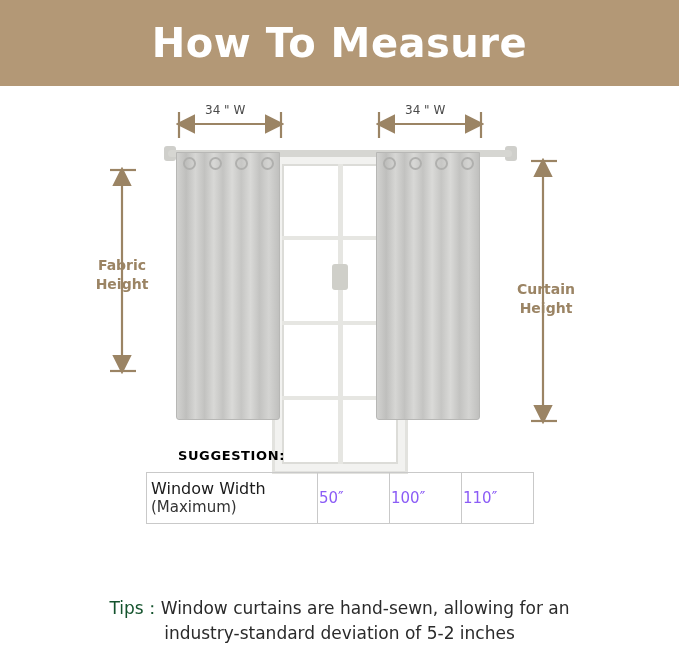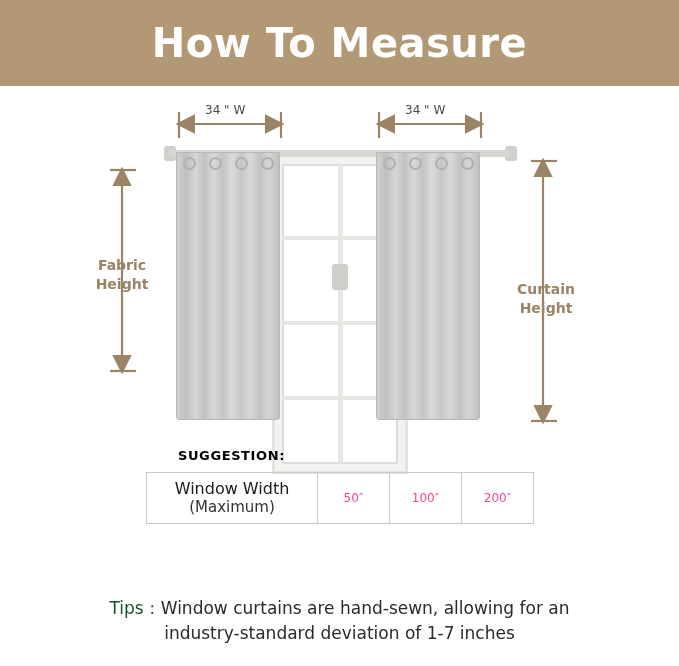--- a/index.html
+++ b/index.html
@@ -202,39 +202,38 @@
     width: 388px;
   }
   table.sugg {
     border-collapse: collapse;
     width: 388px;
     table-layout: fixed;
   }
   table.sugg td {
     border: 1px solid #c9c9c9;
     height: 46px;
-    text-align: center;
     vertical-align: middle;
     font-family: "DejaVu Sans", "Liberation Sans", sans-serif;
   }
   td.rowhead {
     width: 162px;
     font-size: 16px;
     color: #1b1b1b;
     line-height: 1.15;
     padding: 2px 4px;
   }
   td.rowhead .sub {
     display: block;
     font-size: 15px;
     color: #333333;
   }
   td.val {
-    font-size: 12px;
-    color: #ec4899;
+    font-size: 15px;
+    color: #8b5cf6;
   }
   td.num {
     font-size: 16px;
     color: #1b1b1b;
   }
 
   
   .tips {
     position: absolute;
     left: 0;
@@ -335,24 +334,24 @@
   <div class="table-wrap">
     <table class="sugg">
       <tbody>
         <tr>
           <td class="rowhead">
             <span>Window Width</span>
             <span class="sub">(Maximum)</span>
           </td>
           <td class="val">50″</td>
           <td class="val">100″</td>
-          <td class="val">200″</td>
+          <td class="val">110″</td>
         </tr>
       </tbody>
     </table>
   </div>
 
   <div class="tips">
     <span class="tips-word">Tips：</span><span>Window curtains are hand-sewn, allowing for an</span><br>
-    <span>industry-standard deviation of 1-7 inches</span>
+    <span>industry-standard deviation of 5-2 inches</span>
   </div>
 
 </div>
 
 </body></html>

